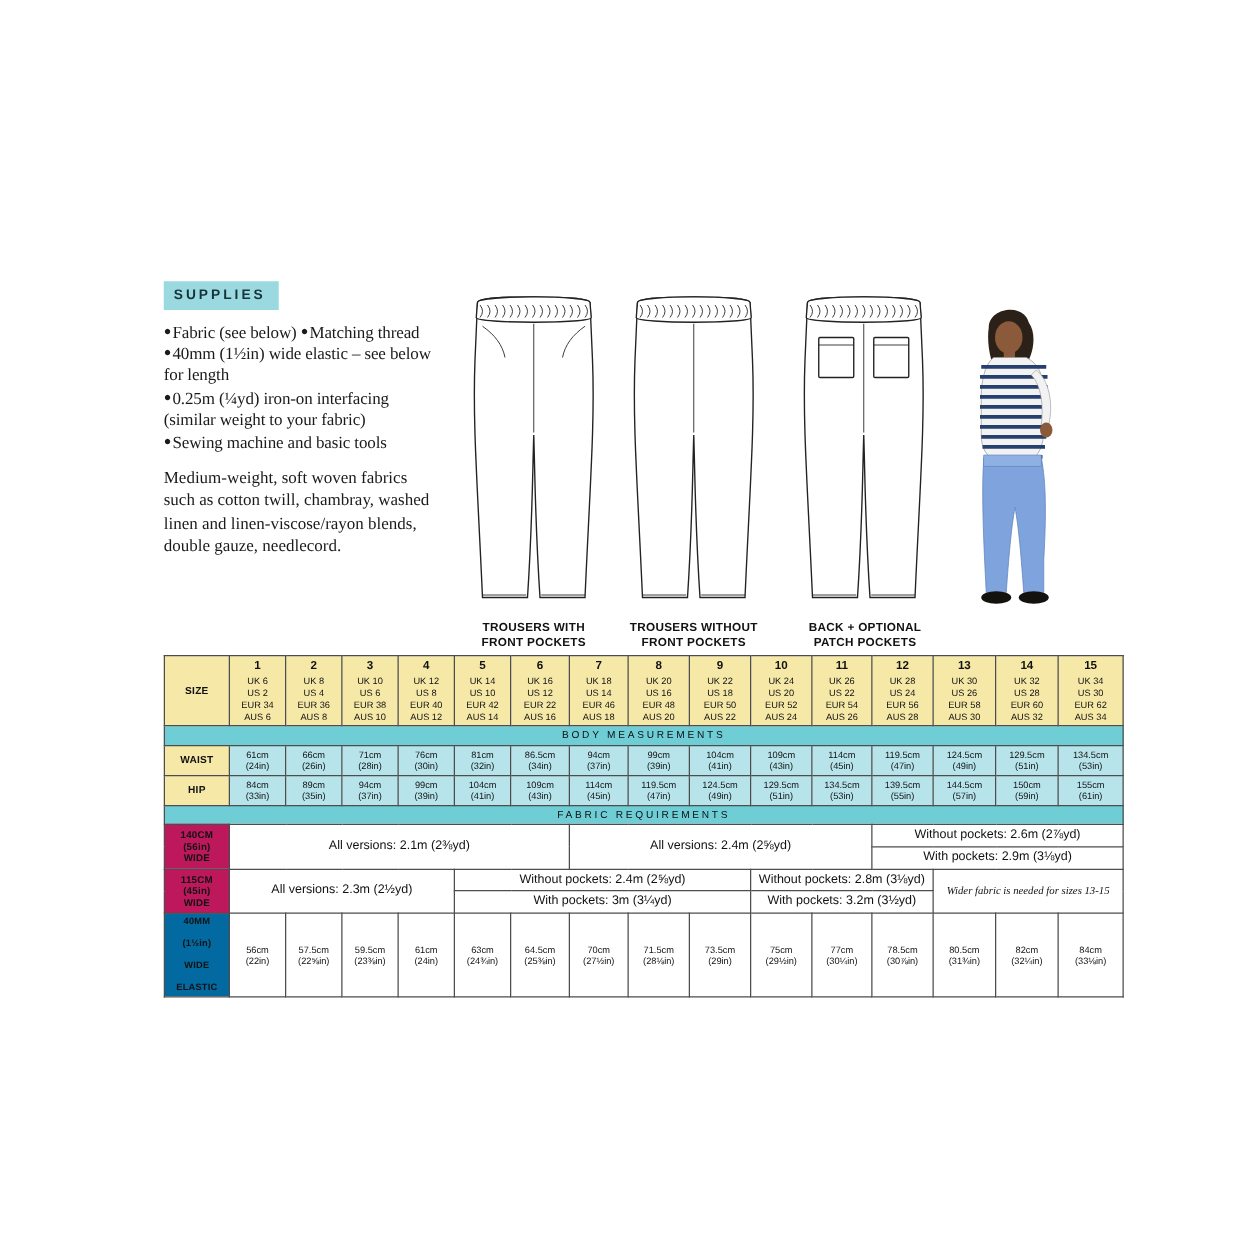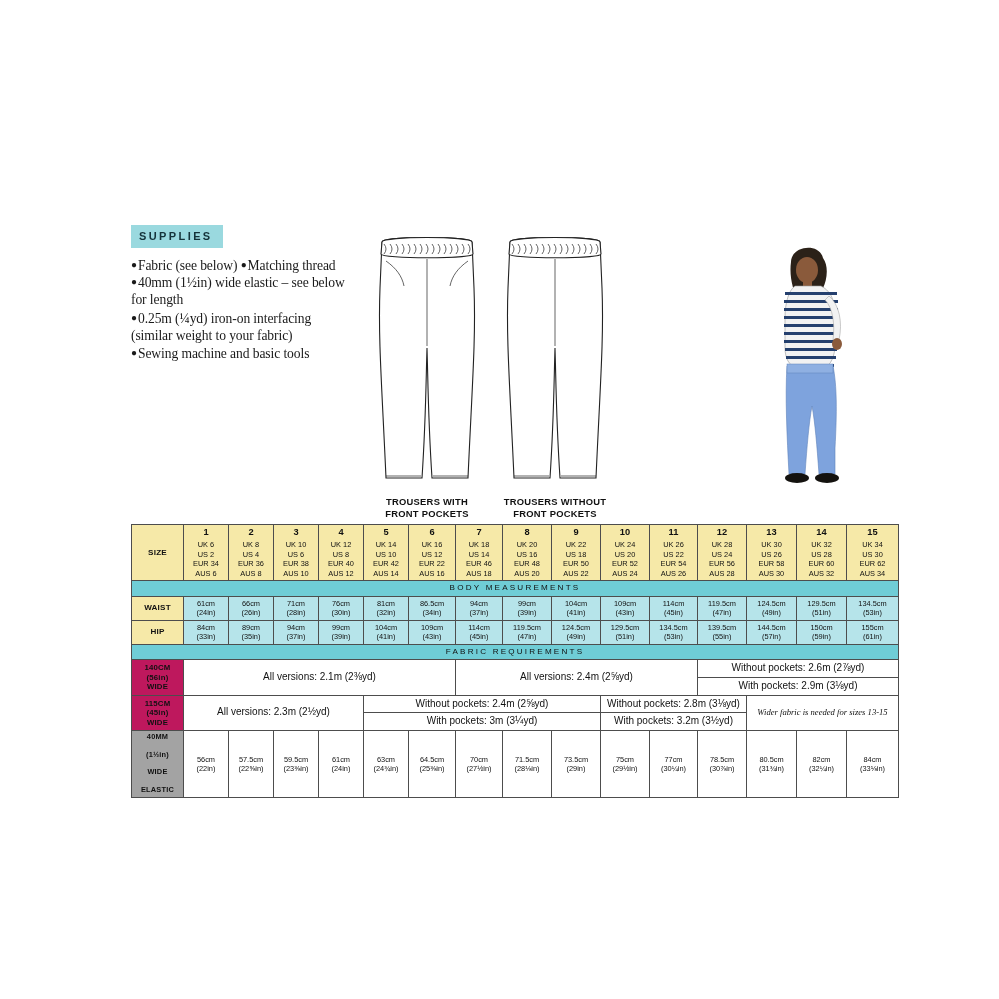--- a/index.html
+++ b/index.html
@@ -96,38 +96,39 @@
     padding:3px 0 3px 5px;
   }
   .meas td{background:#b6e4ea;}
   .meas td.lbl{background:#f6e9a8;}
   .meas td span{display:block;font-size:7.4px;}
   .fab td{background:#ffffff;}
   .fab td.lbl{background:#be185d;font-size:7.8px;line-height:1.22;}
   .fab td.sub{font-size:10px;}
   .fab td.ital{font-style:italic;font-family:"Liberation Serif",serif;font-size:8.6px;line-height:1.3;}
   .el td{background:#ffffff;}
-  .el td.lbl{background:#a3a3a3;font-size:7.3px;line-height:1.2;}
+  .el td.lbl{background:#0369a1;font-size:7.3px;line-height:1.2;}
   .el td span{display:block;font-size:7.4px;}
 </style>
 </head>
 <body>
 
 <div class="page">
 
   <div class="left-col">
     <div class="hdr">SUPPLIES</div>
     <div class="supplies-list">
       <div><span class="bullet">●</span><span>Fabric (see below)</span>
         <span class="bullet">●</span><span>Matching thread</span>
         <span class="bullet">●</span><span>40mm (1½in) wide elastic – see below for length</span></div>
       <div><span class="bullet">●</span><span>0.25m (¼yd) iron-on interfacing (similar weight to your fabric)</span></div>
       <div><span class="bullet">●</span><span>Sewing machine and basic tools</span></div>
     </div>
 
+    <div class="fabric-text">Medium-weight, soft woven fabrics such as cotton twill, chambray, washed linen and linen-viscose/rayon blends, double gauze, needlecord.</div>
   </div>
 
   <div class="tech t1">
     <svg width="130" height="262" viewBox="0 0 130 262">
       <g fill="#fff" stroke="#222" stroke-width="1.1">
         <path d="M20 14 C20 8,110 8,110 14 L112 60 C114 110,110 160,106 250 L70 250 C66 190,66 150,65 120 C64 150,64 190,60 250 L24 250 C20 160,16 110,18 60 Z"></path>
         <path d="M20 14 C20 8,110 8,110 14 L111 26 C111 31,19 31,19 26 Z" fill="#fff"></path>
       </g>
       <g stroke="#222" stroke-width="0.7" fill="none">
         <path d="M22 16 q4 5 0 10 M28 16 q4 5 0 10 M34 16 q4 5 0 10 M40 16 q4 5 0 10 M46 16 q4 5 0 10 M52 16 q4 5 0 10 M58 16 q4 5 0 10 M64 16 q4 5 0 10 M70 16 q4 5 0 10 M76 16 q4 5 0 10 M82 16 q4 5 0 10 M88 16 q4 5 0 10 M94 16 q4 5 0 10 M100 16 q4 5 0 10 M106 16 q4 5 0 10"></path>
@@ -154,20 +155,40 @@
         <path d="M65 31 L65 118"></path>
         <path d="M24 248 L59 248 M71 248 L106 248"></path>
       </g>
     </svg>
     <div class="tech-cap">
       <span>TROUSERS WITHOUT</span><br>
       <span>FRONT POCKETS</span>
     </div>
   </div>
 
+  <div class="tech t3">
+    <svg width="136" height="262" viewBox="0 0 136 262">
+      <g fill="#fff" stroke="#222" stroke-width="1.1">
+        <path d="M22 14 C22 8,112 8,112 14 L114 60 C116 110,112 160,108 250 L72 250 C68 190,68 150,67 120 C66 150,66 190,62 250 L26 250 C22 160,18 110,20 60 Z"></path>
+        <path d="M22 14 C22 8,112 8,112 14 L113 26 C113 31,21 31,21 26 Z" fill="#fff"></path>
+        <rect x="31" y="42" width="28" height="32" rx="1"></rect>
+        <rect x="75" y="42" width="28" height="32" rx="1"></rect>
+      </g>
+      <g stroke="#222" stroke-width="0.7" fill="none">
+        <path d="M24 16 q4 5 0 10 M30 16 q4 5 0 10 M36 16 q4 5 0 10 M42 16 q4 5 0 10 M48 16 q4 5 0 10 M54 16 q4 5 0 10 M60 16 q4 5 0 10 M66 16 q4 5 0 10 M72 16 q4 5 0 10 M78 16 q4 5 0 10 M84 16 q4 5 0 10 M90 16 q4 5 0 10 M96 16 q4 5 0 10 M102 16 q4 5 0 10 M108 16 q4 5 0 10"></path>
+        <path d="M31 48 L59 48 M75 48 L103 48"></path>
+        <path d="M67 31 L67 118"></path>
+        <path d="M26 248 L61 248 M73 248 L108 248"></path>
+      </g>
+    </svg>
+    <div class="tech-cap">
+      <span>BACK + OPTIONAL</span><br>
+      <span>PATCH POCKETS</span>
+    </div>
+  </div>
 
   <div class="model">
     <svg width="112" height="262" viewBox="0 0 112 262">
 
       <path d="M34 26 C34 10,62 6,66 22 C72 30,70 44,66 52 L60 70 C58 100,56 120,54 132 L46 130 C44 110,44 86,42 66 C36 56,32 40,34 26Z" fill="#2b2118"></path>
       <path d="M62 40 C72 60,76 110,70 140 L62 138 C66 104,62 66,56 48Z" fill="#2b2118"></path>
 
       <ellipse cx="50" cy="34" rx="11" ry="13" fill="#8a5a3b"></ellipse>
 
       <rect x="46" y="44" width="9" height="8" fill="#8a5a3b"></rect>

